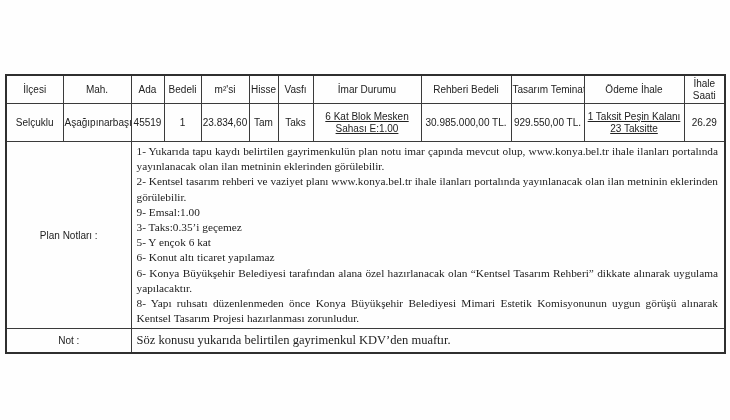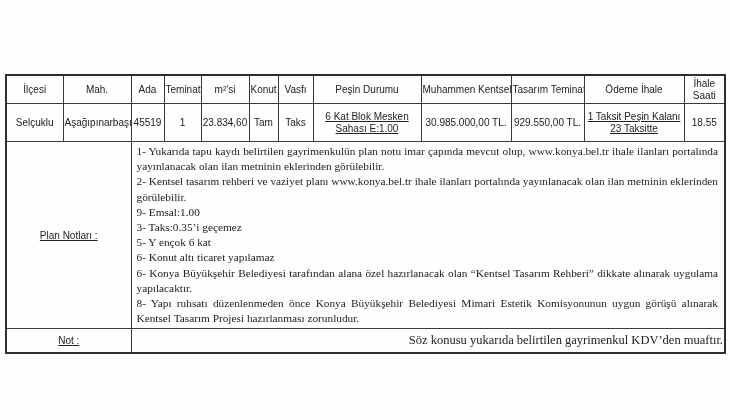--- a/index.html
+++ b/index.html
@@ -52,38 +52,37 @@
   tr.data-row td.wrap {
     white-space: normal;
     text-decoration: underline;
   }
   td.label-cell {
     font-family: "Liberation Serif", serif;
     font-size: 12.5px;
     text-align: right;
     padding-right: 5px;
     white-space: nowrap;
-    text-decoration: underline;
   }
   tr.plan-row td.notes-cell {
     height: 184px;
     vertical-align: top;
     text-align: justify;
     padding: 2px 6px 0 5px;
     font-family: "Liberation Serif", serif;
     font-size: 11.3px;
     line-height: 15.2px;
     white-space: normal;
   }
   .note-line {
     text-align: justify;
   }
   tr.not-row td.not-text-cell {
     height: 23px;
-    text-align: right;
+    text-align: left;
     padding-left: 5px;
     font-family: "Liberation Serif", serif;
     font-size: 12.5px;
     white-space: nowrap;
   }
 </style>
 </head>
 <body>
 
 <div class="page">
@@ -102,44 +101,44 @@
       <col style="width:73px">
         <col style="width:100px">
         <col style="width:41px">
     </colgroup>
 
     <tbody>
         <tr class="header-row">
       <th>İlçesi</th>
       <th>Mah.</th>
       <th>Ada</th>
-      <th>Teminat</th>
+      <th>Bedeli</th>
       <th>m²'si</th>
-      <th>Konut</th>
+      <th>Hisse</th>
       <th>Vasfı</th>
-      <th>Peşin Durumu</th>
-      <th>Muhammen Kentsel</th>
+      <th>İmar Durumu</th>
+      <th>Rehberi Bedeli</th>
       <th>Tasarım Teminat</th>
       <th>Ödeme İhale</th>
       <th class="wrap">İhale Saati</th>
     </tr>
 
     <tr class="data-row">
       <td>Selçuklu</td>
       <td>Aşağıpınarbaşı</td>
       <td>45519</td>
       <td>1</td>
       <td>23.834,60</td>
       <td>Tam</td>
       <td>Taks</td>
       <td class="wrap">6 Kat Blok Mesken Sahası E:1.00</td>
       <td>30.985.000,00 TL.</td>
       <td>929.550,00 TL.</td>
       <td class="wrap">1 Taksit Peşin Kalanı 23 Taksitte</td>
-      <td>18.55</td>
+      <td>26.29</td>
     </tr>
 
     <tr class="plan-row">
       <td class="label-cell" colspan="2">Plan Notları :</td>
       <td class="notes-cell" colspan="10">
         <div class="note-line">1- Yukarıda tapu kaydı belirtilen gayrimenkulün plan notu imar çapında mevcut olup, www.konya.bel.tr ihale ilanları portalında yayınlanacak olan ilan metninin eklerinden görülebilir.</div>
         <div class="note-line">2- Kentsel tasarım rehberi ve vaziyet planı www.konya.bel.tr ihale ilanları portalında yayınlanacak olan ilan metninin eklerinden görülebilir.</div>
         <div class="note-line">9- Emsal:1.00</div>
         <div class="note-line">3- Taks:0.35’i geçemez</div>
         <div class="note-line">5- Y ençok 6 kat</div>

